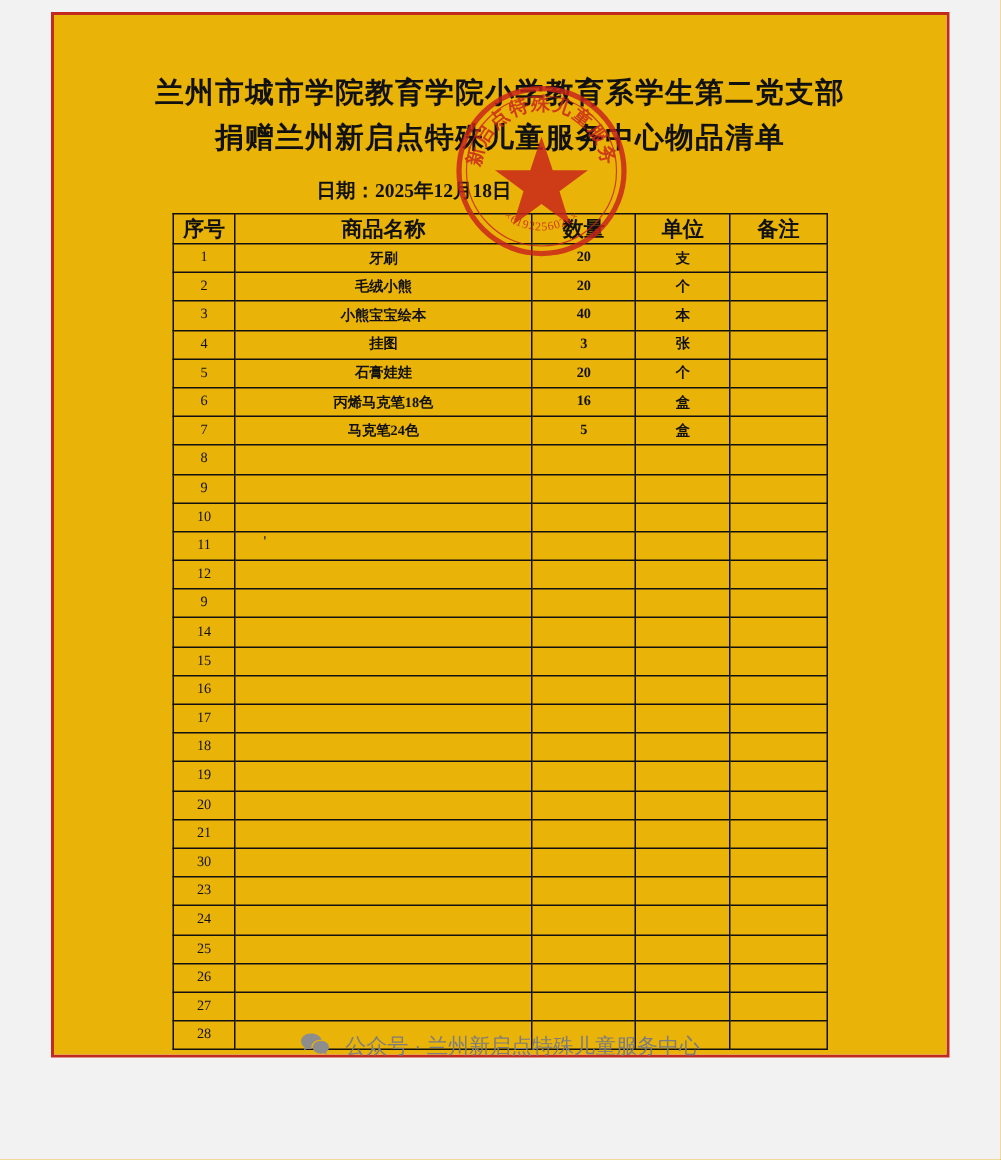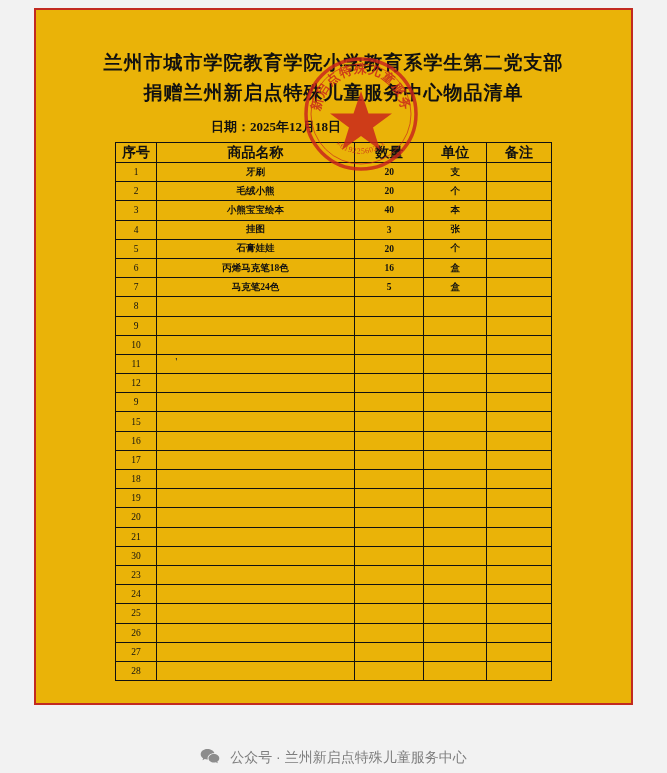--- a/index.html
+++ b/index.html
@@ -103,21 +103,21 @@
     left: 266px;
     top: 45px;
     width: 118px;
     height: 118px;
     pointer-events: none;
   }
   .seal svg { display: block; }
   .footer {
     position: absolute;
     left: 0;
-    top: 748px;
+    top: 688px;
     width: 667px;
     text-align: center;
     color: #7d7d7d;
     font-size: 14px;
     font-family: "Liberation Sans", sans-serif;
   }
   .footer .wx-icon {
     display: inline-block;
     vertical-align: middle;
     margin-right: 6px;
@@ -242,20 +242,27 @@
               <td></td>
             </tr>
             <tr>
               <td>9</td>
               <td class="cell-name"></td>
               <td class="cell-qty"></td>
               <td class="cell-unit"></td>
               <td></td>
             </tr>
             <tr>
+              <td>14</td>
+              <td class="cell-name"></td>
+              <td class="cell-qty"></td>
+              <td class="cell-unit"></td>
+              <td></td>
+            </tr>
+            <tr>
               <td>15</td>
               <td class="cell-name"></td>
               <td class="cell-qty"></td>
               <td class="cell-unit"></td>
               <td></td>
             </tr>
             <tr>
               <td>16</td>
               <td class="cell-name"></td>
               <td class="cell-qty"></td>

